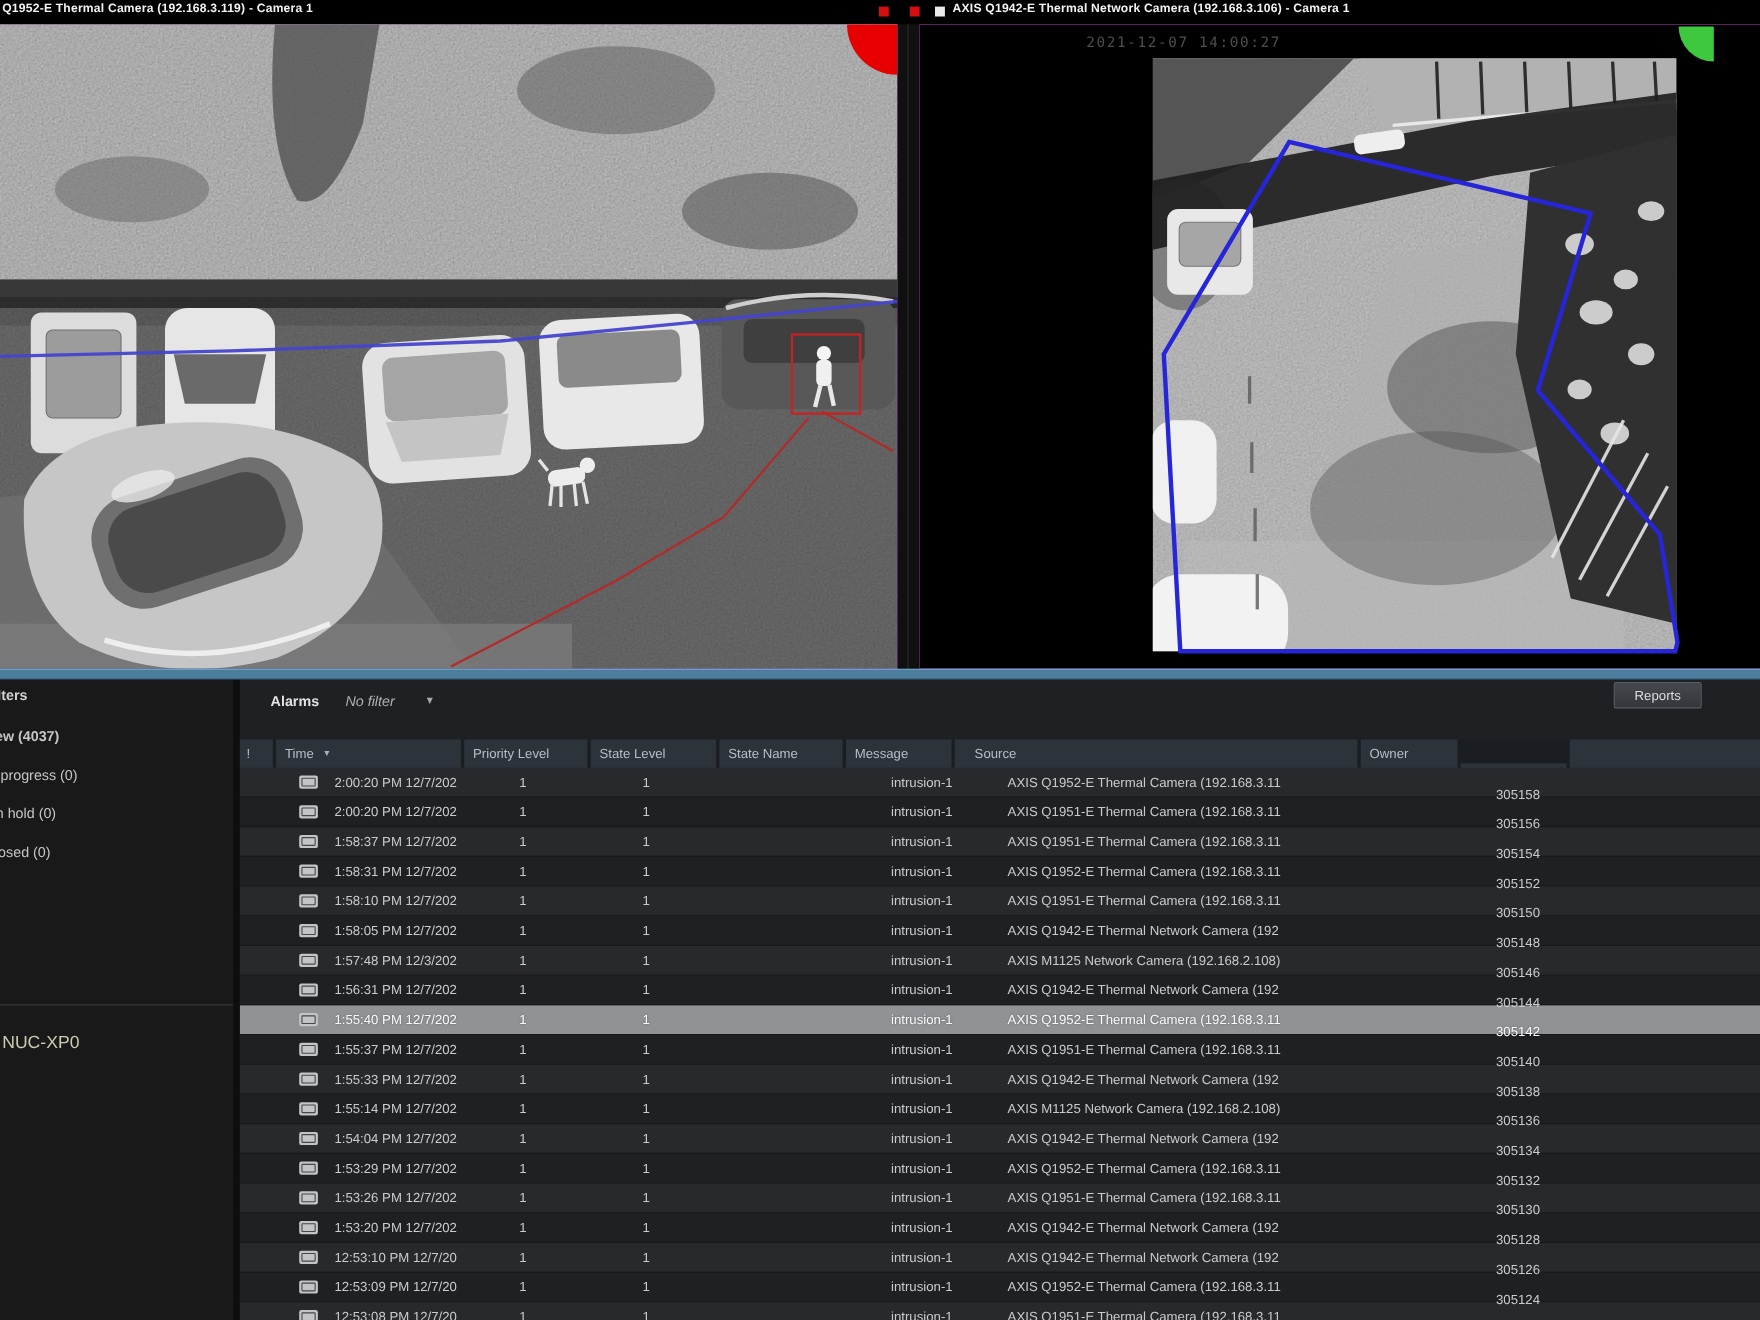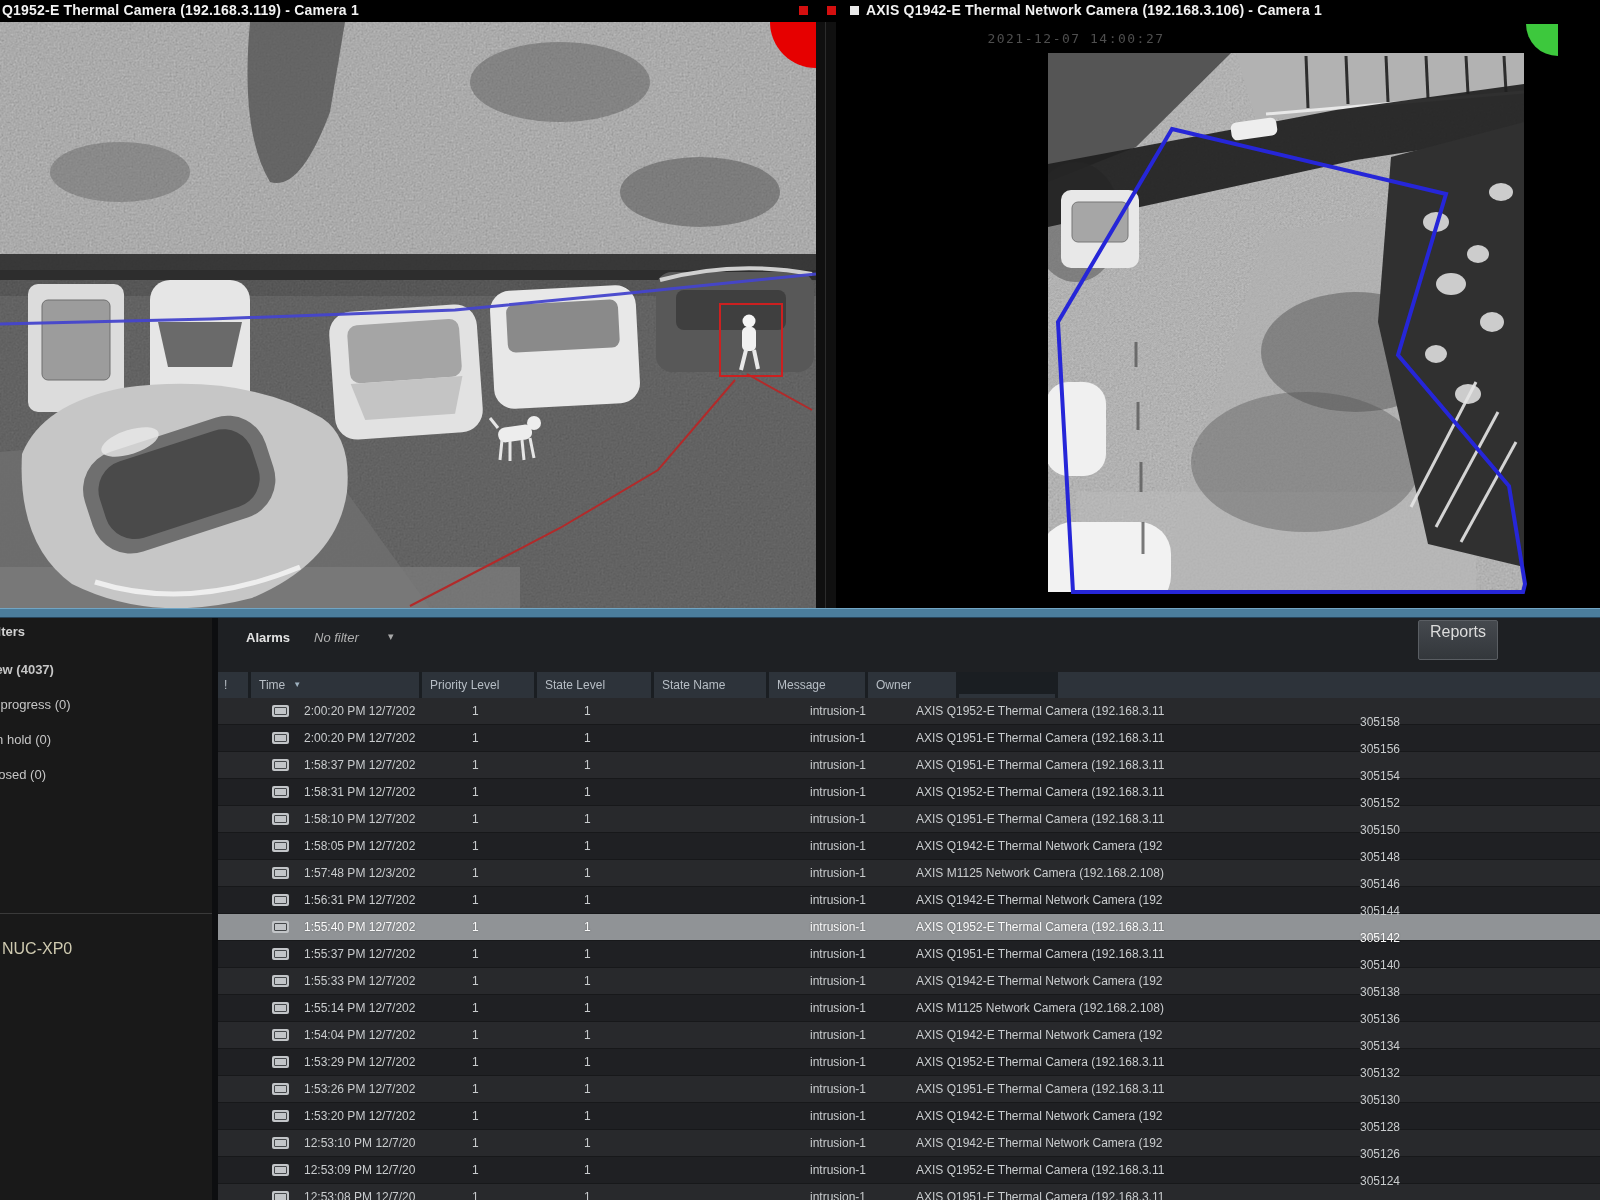--- a/index.html
+++ b/index.html
@@ -3,21 +3,21 @@
 <meta charset="utf-8">
 <style>
   html,body{margin:0;padding:0;}
   body{
     width:1600px;height:1200px;position:relative;overflow:hidden;
     background:#000;font-family:"Liberation Sans",sans-serif;
     -webkit-font-smoothing:antialiased;
   }
   
   #titlebar{position:absolute;left:0;top:0;width:1600px;height:22px;background:#000;}
-  .cam-title{position:absolute;top:2px;font-size:14px;font-weight:bold;color:#f2f2f2;
+  .cam-title{position:absolute;top:2px;font-size:11px;font-weight:bold;color:#f2f2f2;
     letter-spacing:.2px;white-space:nowrap;}
   #left-title{left:2px;max-width:790px;overflow:hidden;}
   #right-title{left:866px;max-width:730px;overflow:hidden;}
   .red-dot{position:absolute;top:6px;width:9px;height:9px;background:#d40f0f;}
   #red-dot-1{left:799px;}
   #red-dot-2{left:827px;}
   .title-square{position:absolute;left:850px;top:6px;width:9px;height:9px;background:#e9e9e9;}
   
   .pane{position:absolute;top:22px;height:586px;overflow:hidden;background:#d946ef;}
   #pane-left{left:0;width:816px;}
@@ -37,23 +37,23 @@
   #quick-filters{position:absolute;left:0;top:34px;width:212px;}
   .qf-item{height:35px;line-height:35px;font-size:13px;color:#c6c6c6;white-space:nowrap;
     margin-left:-14px;cursor:default;}
   #sb-divider-line{position:absolute;left:0;top:295px;width:212px;height:1px;background:#3a3a3a;}
   #servers{position:absolute;left:0;top:316px;width:212px;}
   .server-item{height:30px;line-height:30px;font-size:16px;color:#cfcab0;white-space:nowrap;margin-left:2px;}
   
   #alarms-label{position:absolute;left:246px;top:12px;font-size:13px;font-weight:bold;color:#e3e3e3;}
   #nofilter{position:absolute;left:314px;top:12px;font-size:13px;font-style:italic;color:#b0b0b0;}
   #filter-chevron{position:absolute;left:388px;top:12px;font-size:11px;color:#a8a8a8;}
-  #reports-btn{position:absolute;left:1418px;top:2px;width:80px;height:40px;
+  #reports-btn{position:absolute;left:1467px;top:2px;width:80px;height:24px;
     background:linear-gradient(#45494e,#33373b);border:1px solid #5a5e63;border-radius:2px;
-    color:#dcdcdc;font-size:16px;text-align:center;line-height:22px;box-sizing:border-box;cursor:default;}
+    color:#dcdcdc;font-size:12px;text-align:center;line-height:22px;box-sizing:border-box;cursor:default;}
   
   #table{position:absolute;left:218px;top:54px;width:1382px;height:528px;overflow:hidden;background:#202225;}
   #thead{display:flex;height:26px;background:#1a1e22;}
   .hcell{background:#2d333a;color:#b7bec5;font-size:12px;line-height:26px;
     padding-left:8px;box-sizing:border-box;margin-right:3px;white-space:nowrap;overflow:hidden;}
   .hcell.last{margin-right:0;}
   .sort-glyph{font-size:8px;color:#9fb3c0;margin-left:8px;vertical-align:2px;}
   .cell{padding-left:8px;box-sizing:border-box;white-space:nowrap;overflow:hidden;
     font-size:12px;color:#c9ccce;}
   .c-flag{width:30px;padding-left:6px;}
@@ -265,20 +265,21 @@
   <div id="table">
     <div id="thead">
       <div class="hcell c-flag">!</div>
       <div class="hcell c-time">
         <span>Time</span><span class="sort-glyph">▼</span>
       </div>
       <div class="hcell c-pri">Priority Level</div>
       <div class="hcell c-sl">State Level</div>
       <div class="hcell c-sn">State Name</div>
       <div class="hcell c-msg">Message</div>
+      <div class="hcell c-src">Source</div>
       <div class="hcell c-own">Owner</div>
       <div class="hcell c-id">ID</div>
       <div class="hcell c-fill last"></div>
     </div>
     <div id="tbody">
         <div class="arow odd">
     <div class="cell c-flag"><span class="pic-icon"></span></div>
     <div class="cell c-time">2:00:20 PM 12/7/202</div>
     <div class="cell c-pri">1</div>
     <div class="cell c-sl">1</div>

